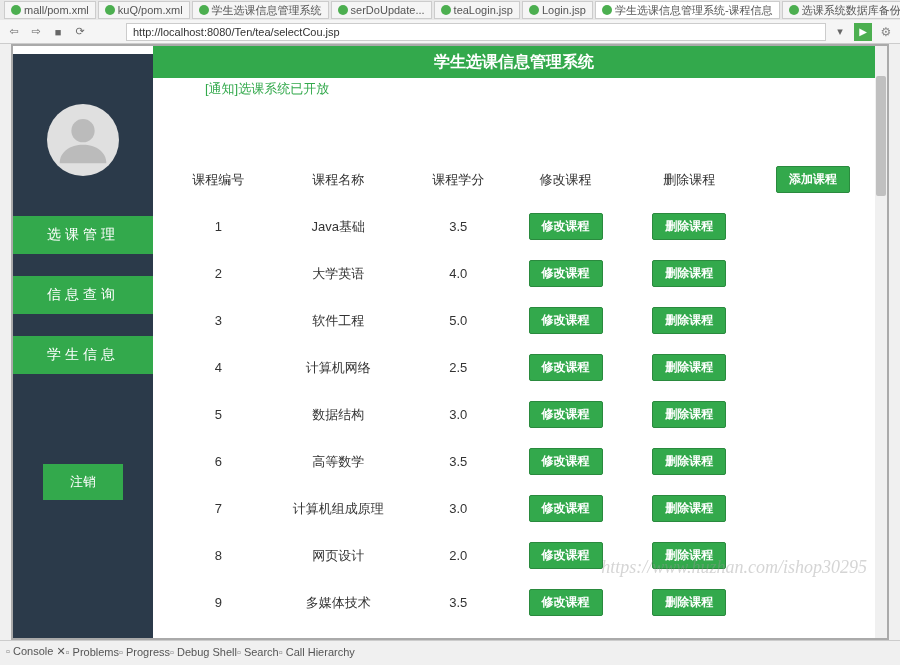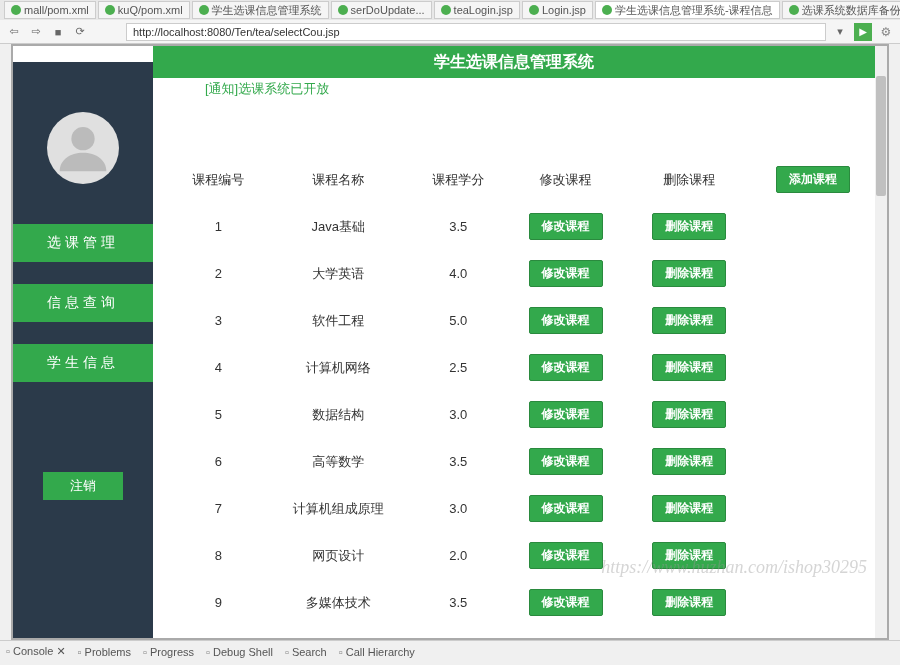--- a/index.html
+++ b/index.html
@@ -7,37 +7,37 @@
   .browser-tabs { display:flex; background:#e8e8e8; height:20px; align-items:center; padding:8px 4px; gap:2px; overflow:hidden; }
   .tab { background:#f5f5f5; padding:0 6px; height:18px; display:flex; align-items:center; font-size:11px; color:#555; white-space:nowrap; border:1px solid #ccc; }
   .tab.active { background:#fff; }
   .tab .dot { width:10px; height:10px; background:#4caf50; border-radius:50%; margin-right:3px; }
   .addr-bar { display:flex; align-items:center; background:#f5f5f5; height:24px; padding:0 6px; gap:6px; border-bottom:1px solid #ccc; }
   .nav-btn { width:16px; height:16px; display:flex; align-items:center; justify-content:center; color:#666; font-size:11px; }
   .url-box { flex:1; background:#fff; border:1px solid #ccc; height:18px; padding:0 6px; font-size:11px; display:flex; align-items:center;margin-left:32px; }
   .play-btn { width:18px; height:18px; background:#4caf50; display:flex; align-items:center; justify-content:center; color:#fff; font-size:10px; }
   .gear { width:16px; height:16px; color:#888; display:flex; align-items:center; justify-content:center; }
   .viewport { position:relative; width:878px; height:596px; margin:0 auto; background:#fff; border:2px solid #aaa; overflow:hidden; }
-  .sidebar { position:absolute; left:0; top:16px; bottom:0; width:140px; background:#2b3a4a; }
+  .sidebar { position:absolute; left:0; top:8px; bottom:0; width:140px; background:#2b3a4a; }
   .header-bar { position:absolute; left:140px; right:12px; top:0; height:32px; background:#33a94c; color:#fff; display:flex; align-items:center; justify-content:center; font-size:16px; font-weight:bold; }
   .notice { position:absolute; left:192px; top:34px; color:#33a94c; font-size:13px; }
   .avatar { width:72px; height:72px; border-radius:50%; background:#e0e0e0; margin:50px auto 0; display:flex; align-items:center; justify-content:center; }
   .avatar svg { width:56px; height:56px; fill:#bbb; }
   .menu { margin-top:40px; }
   .menu-item { height:38px; background:#33a94c; color:#fff; display:flex; align-items:center; justify-content:center; font-size:14px; margin-bottom:22px; width:100%; cursor:pointer; letter-spacing:4px; }
-  .logout-btn { width:80px; height:28px; background:#33a94c; color:#fff; border:none; margin:90px auto 0; display:block; font-size:13px; cursor:pointer; }
+  .logout-btn { width:80px; height:36px; background:#33a94c; color:#fff; border:none; margin:90px auto 0; display:block; font-size:13px; cursor:pointer; }
   .content { position:absolute; left:160px; right:12px; top:110px; bottom:0; overflow-y:auto; }
   table { width:100%; border-collapse:collapse; text-align:center; }
   th { font-weight:normal; font-size:13px; color:#333; padding:10px 4px; }
   td { font-size:13px; color:#333; padding:10px 4px; }
   .btn-g { background:#33a94c; color:#fff; border:1px solid #2a8a3e; padding:4px 12px; font-size:12px; cursor:pointer; border-radius:2px;font-weight:bold; }
   .scrollbar { position:absolute; right:0; top:0; bottom:0; width:12px; background:#f0f0f0; }
   .scroll-thumb { position:absolute; right:1px; top:30px; width:10px; height:120px; background:#c0c0c0; border-radius:2px; }
   .watermark { position:absolute; right:20px; bottom:60px; font-size:18px; color:rgba(150,150,150,0.4); font-family:serif; font-style:italic; pointer-events:none; }
-  .bottom-bar { display:flex; align-items:center; height:22px; background:#f0f0f0; padding:6px 6px; gap:12px; font-size:11px; color:#555; border-top:1px solid #ccc; }
+  .bottom-bar { display:flex; align-items:center; height:22px; background:#f0f0f0; padding:6px 6px; font-size:11px; color:#555; border-top:1px solid #ccc; }
   .bottom-bar span.icon { color:#888; }
 </style>
 </head>
 <body>
 
 <div class="browser-tabs" id="tabs">
     <div class="tab"><span class="dot"></span>mall/pom.xml</div>
     <div class="tab"><span class="dot"></span>kuQ/pom.xml</div>
     <div class="tab"><span class="dot"></span>学生选课信息管理系统</div>
     <div class="tab"><span class="dot"></span>serDoUpdate...</div>

